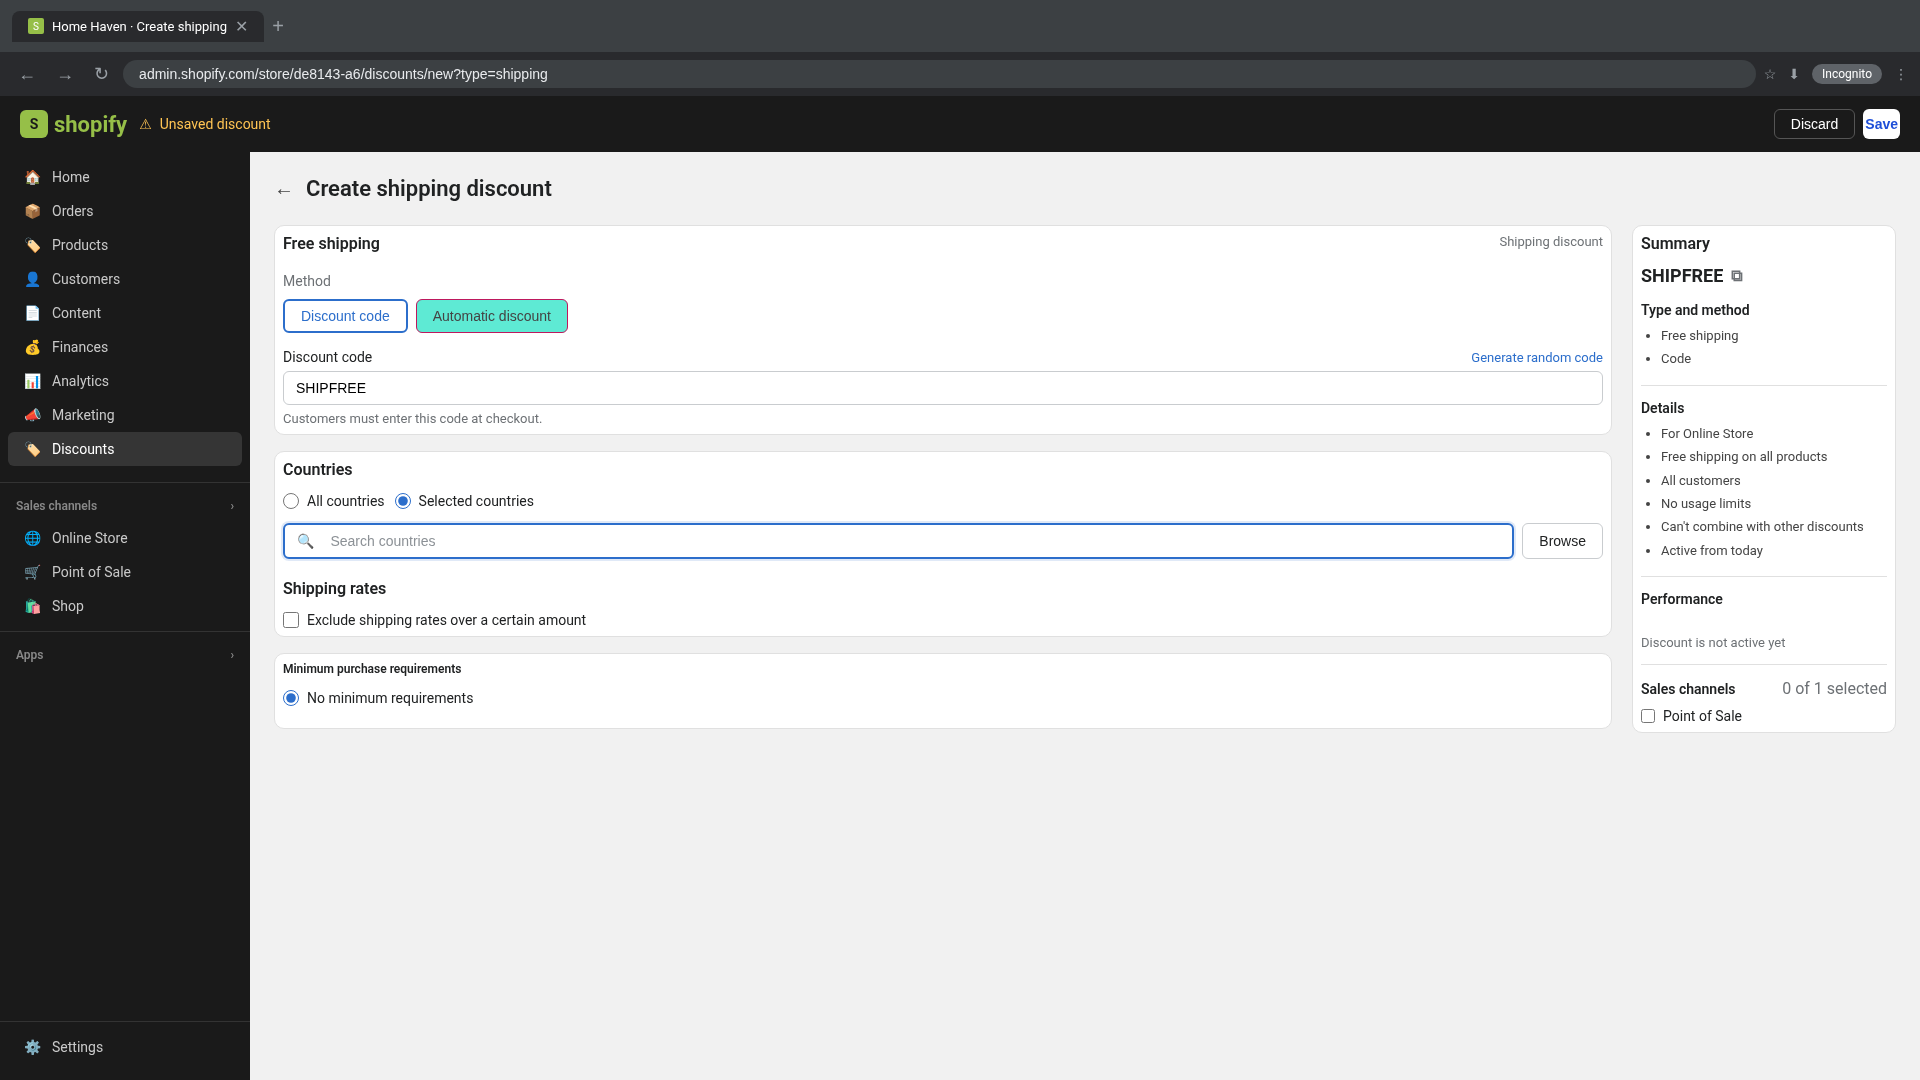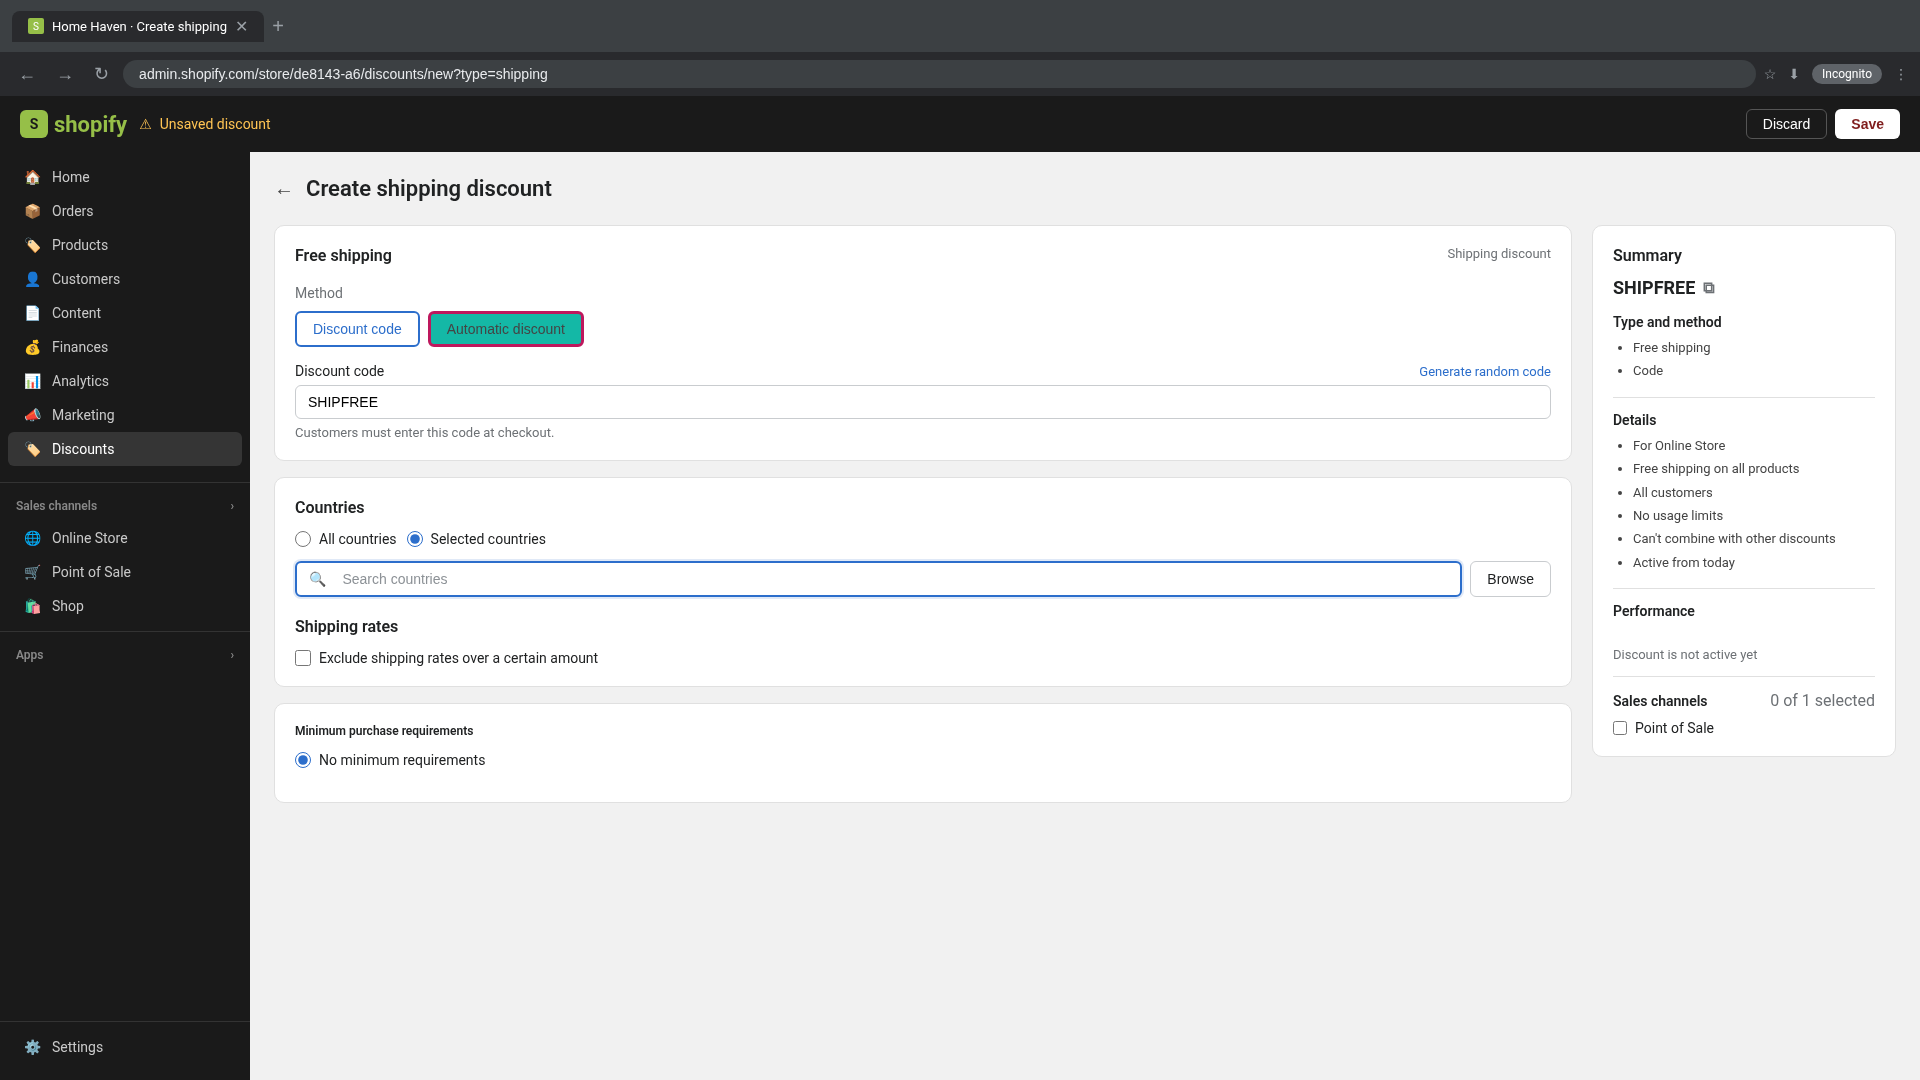--- a/index.html
+++ b/index.html
@@ -19,21 +19,21 @@
 
     
     .app { display: flex; flex-direction: column; height: calc(1080px - 96px); }
     .topbar { background: #1a1a1a; height: 56px; display: flex; align-items: center; padding: 0 20px; justify-content: space-between; }
     .topbar-left { display: flex; align-items: center; gap: 12px; }
     .shopify-logo { color: #96bf48; font-size: 22px; font-weight: bold; display: flex; align-items: center; gap: 6px; }
     .shopify-logo .logo-bag { background: #96bf48; width: 28px; height: 28px; border-radius: 6px; display: flex; align-items: center; justify-content: center; color: #1a1a1a; font-weight: bold; font-size: 14px; }
     .unsaved-notice { display: flex; align-items: center; gap: 8px; color: #ffc453; font-size: 14px; }
     .topbar-right { display: flex; gap: 8px; }
     .btn-discard { background: transparent; border: 1px solid #555; color: #fff; padding: 6px 16px; border-radius: 6px; cursor: pointer; font-size: 14px; }
-    .btn-save { background: #fff; border: none; color: #7f1d1d; padding: 6px 16px; border-radius: 6px; cursor: pointer; font-size: 14px; font-weight: 600; }
+    .btn-save { background: #fff; border: none; color: #1d4ed8; padding: 6px 2px; border-radius: 6px; cursor: pointer; font-size: 14px; font-weight: 600; }
 
     
     .main-layout { display: flex; flex: 1; overflow: hidden; }
 
     
     .sidebar { width: 250px; background: #1a1a1a; color: #d4d4d4; overflow-y: auto; display: flex; flex-direction: column; padding-bottom: 16px; }
     .sidebar-section { padding: 8px 0; }
     .sidebar-item { display: flex; align-items: center; gap: 10px; padding: 8px 16px; cursor: pointer; border-radius: 6px; margin: 0 8px; font-size: 14px; color: #c9c9c9; }
     .sidebar-item.active { background: rgba(255,255,255,0.12); color: #fff; }
     .sidebar-item-icon { width: 18px; height: 18px; display: flex; align-items: center; justify-content: center; flex-shrink: 0; }
@@ -42,34 +42,34 @@
     .sidebar-bottom { margin-top: auto; }
 
     
     .content { flex: 1; overflow-y: auto; background: #f1f1f1; padding: 24px; }
     .page-header { display: flex; align-items: center; gap: 12px; margin-bottom: 24px; }
     .back-btn { background: none; border: none; cursor: pointer; color: #444; font-size: 20px; }
     .page-title { font-size: 22px; font-weight: 600; color: #202223; }
 
     .content-grid { display: flex; gap: 20px; }
     .main-col { flex: 1; display: flex; flex-direction: column; gap: 16px; }
-    .side-col { width: 304px; flex-shrink: 0; }
-
-    
-    .card { background: #fff; border-radius: 10px; border: 1px solid #e0e0e0; padding: 20px; }
+    .side-col { width: 264px; flex-shrink: 0; }
+
+    
+    .card { background: #fff; border-radius: 10px; border: 1px solid #e0e0e0; padding: 8px; }
     .card-title { font-size: 16px; font-weight: 600; margin-bottom: 4px; }
     .card-subtitle { font-size: 13px; color: #6d7175; text-align: right; }
     .card-header { display: flex; justify-content: space-between; align-items: flex-start; margin-bottom: 16px; }
 
     
     .section-label { font-size: 14px; color: #6d7175; margin-bottom: 10px; }
     .method-btns { display: flex; gap: 8px; margin-bottom: 16px; }
     .method-btn { padding: 7px 16px; border-radius: 6px; cursor: pointer; font-size: 14px; }
     .method-btn.active { background: #fff; border: 2px solid #2c6ecb; color: #2c6ecb; font-weight: 500; }
-    .method-btn.inactive { background: #14b8a6; border: 3px solid #be185d; color: #444; }
+    .method-btn.inactive { background: #5eead4; border: 1px solid #be185d; color: #444; }
 
     
     .field-row { display: flex; justify-content: space-between; align-items: center; margin-bottom: 6px; }
     .field-label { font-size: 14px; color: #202223; }
     .field-link { font-size: 13px; color: #2c6ecb; text-decoration: none; cursor: pointer; }
     .field-input { width: 100%; border: 1px solid #c9cccf; border-radius: 6px; padding: 8px 12px; font-size: 14px; outline: none; }
     .field-hint { font-size: 13px; color: #6d7175; margin-top: 6px; }
 
     
     .section-title { font-size: 16px; font-weight: 600; margin-bottom: 14px; }

